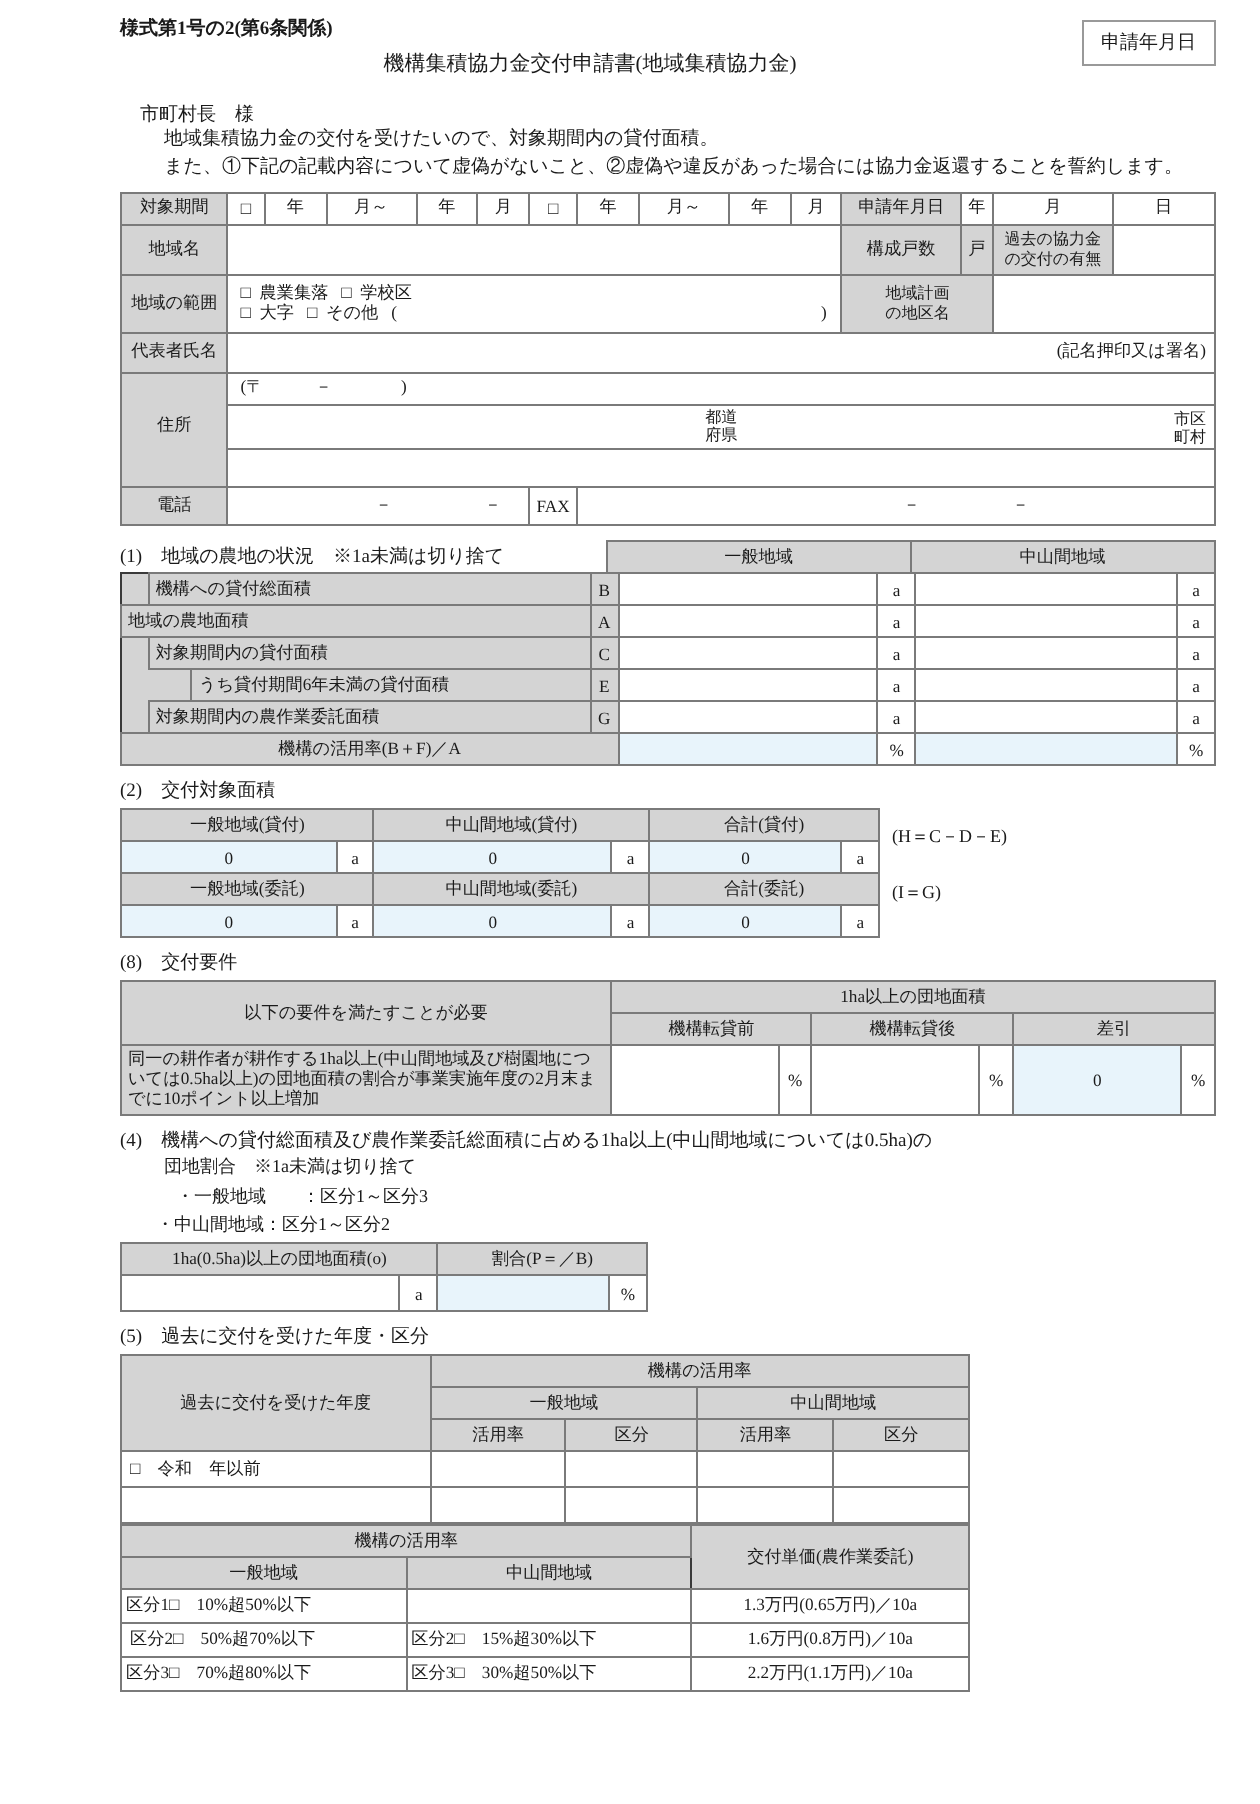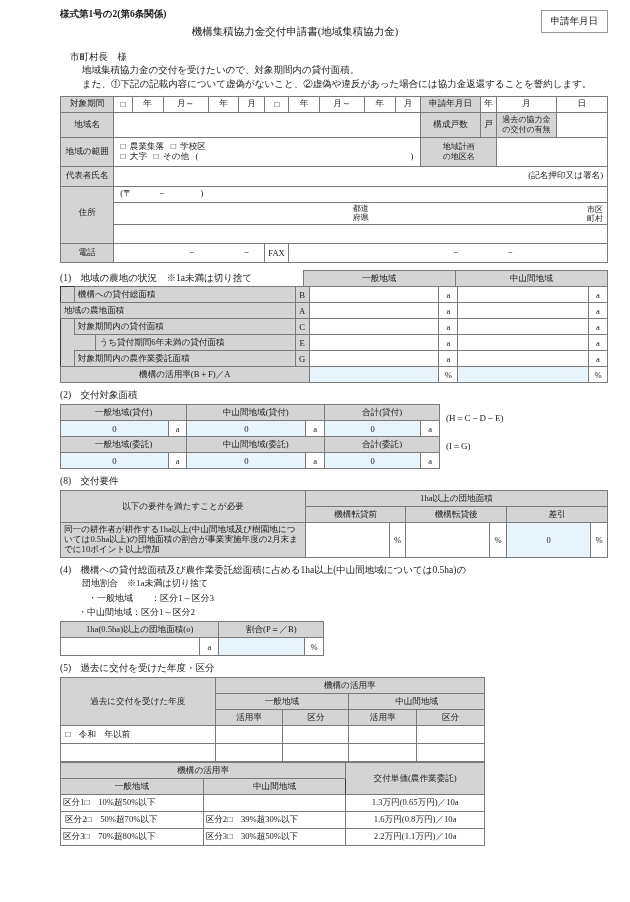--- a/index.html
+++ b/index.html
@@ -392,21 +392,21 @@
       <td class="gray c">一般地域</td>
       <td class="gray c bl">中山間地域</td>
     </tr>
     <tr>
       <td class="l bt" style="padding-left:2px;height:14px">区分1□　10%超50%以下</td>
       <td class="l bl bt" style="padding-left:2px"></td>
       <td class="c bl bt">1.3万円(0.65万円)／10a</td>
     </tr>
     <tr>
       <td class="l" style="padding-left:4px;height:14px">区分2□　50%超70%以下</td>
-      <td class="l bl" style="padding-left:2px">区分2□　39%超30%以下</td>
+      <td class="l bl" style="padding-left:2px">区分2□　15%超30%以下</td>
       <td class="c bl">1.6万円(0.8万円)／10a</td>
     </tr>
     <tr>
       <td class="l" style="padding-left:2px;height:14px">区分3□　70%超80%以下</td>
       <td class="l bl" style="padding-left:2px">区分3□　30%超50%以下</td>
       <td class="c bl">2.2万円(1.1万円)／10a</td>
     </tr>
 
   </tbody>
       </table>

